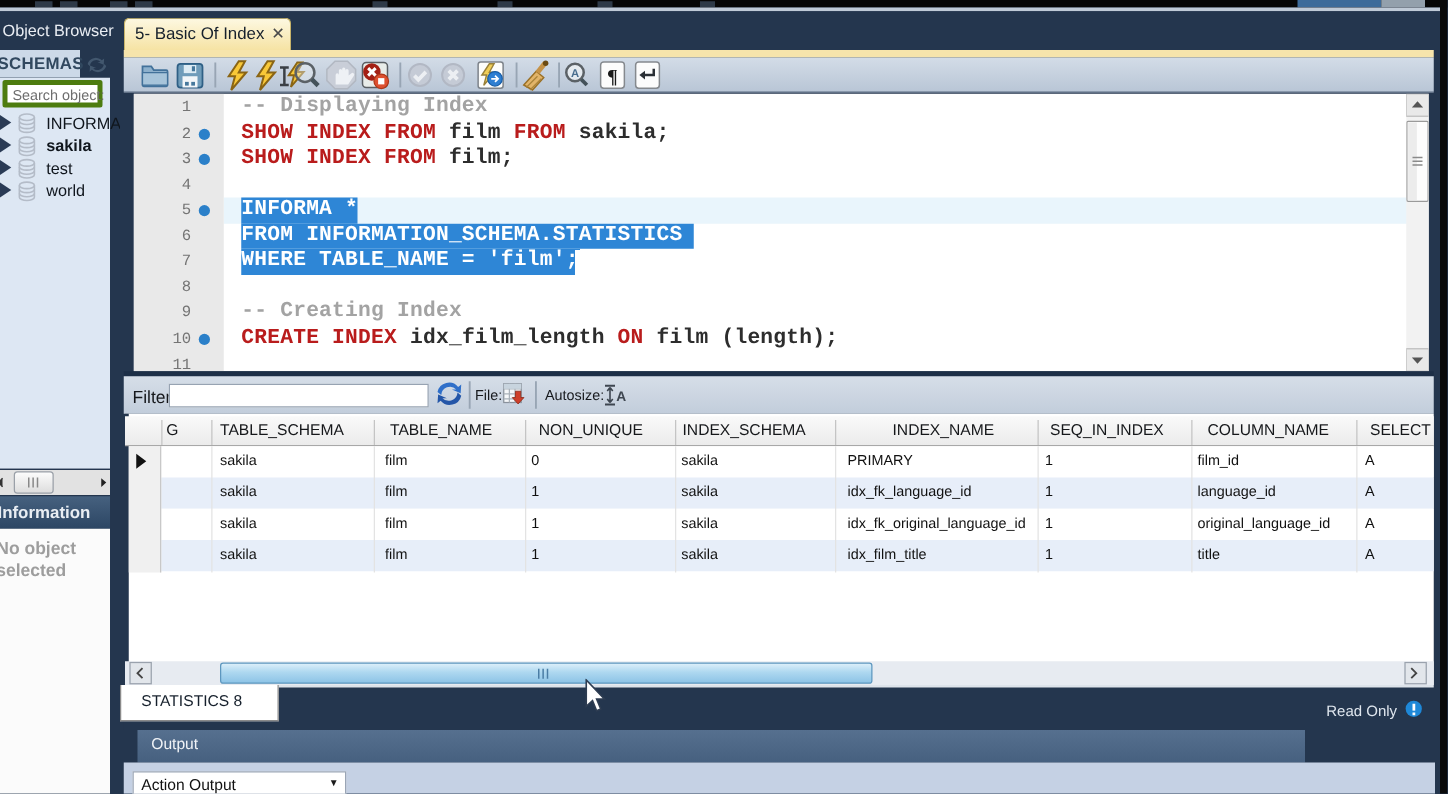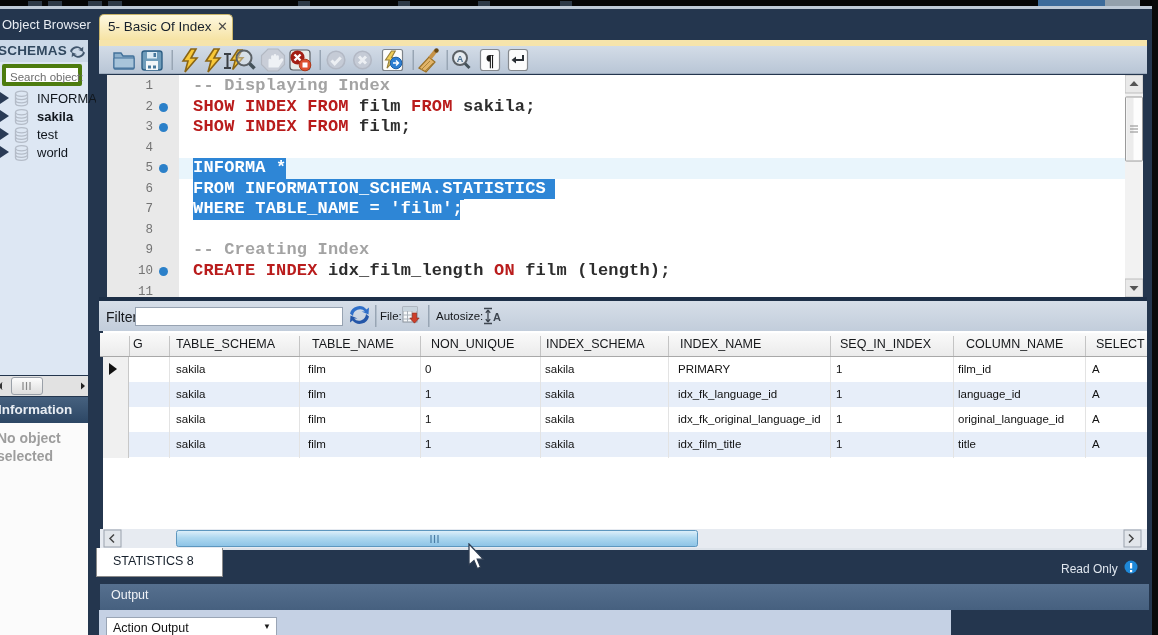--- a/index.html
+++ b/index.html
@@ -52,29 +52,29 @@
   #marker{left:3px;top:26px;width:26px;height:101px;background:#f0f0f0;border-right:1px solid #c8c8c8;box-sizing:border-box;}
   
   #ghs{left:100px;top:529px;width:1047px;height:20px;background:#e7ebf1;}
   
   #botnavy{left:99px;top:548px;width:1053px;height:36px;background:#24364e;}
   #stattab{left:96px;top:548px;width:127px;height:29px;background:#fff;border:1px solid #8a8a8a;z-index:7;
      border-top:none;box-sizing:border-box;}
   #stattab span{position:absolute;left:16px;top:6px;font-size:12.5px;color:#16202c;}
   #readonly{left:1061px;top:562px;font-size:12px;color:#dfe6ee;}
   
-  #outbar{left:100px;top:584px;width:1049px;height:26px;
+  #outbar{left:110px;top:584px;width:934px;height:26px;
      background:linear-gradient(#56708f,#46607f);}
   #outbar span{position:absolute;left:11px;top:4px;font-size:12.5px;color:#f0f3f7;}
-  #outbody{left:99px;top:610px;width:852px;height:25px;background:#c5d1e4;}
+  #outbody{left:99px;top:610px;width:1049px;height:25px;background:#c5d1e4;}
   #combo{position:absolute;left:7px;top:7px;width:171px;height:22px;background:#fff;border:1px solid #9aa5b5;box-sizing:border-box;}
   #combo .ct{position:absolute;left:6px;top:3px;font-size:12.5px;color:#111;}
   #combo .cb{position:absolute;right:5px;top:4px;font-size:8px;color:#1a1a1a;}
   
-  #schemashdr{left:0;top:40px;width:88px;height:22px;background:#ccd9e8;}
+  #schemashdr{left:0;top:40px;width:64px;height:22px;background:#ccd9e8;}
   #schemashdr b{position:absolute;left:-2px;top:3px;font-size:13.5px;color:#31485f;letter-spacing:0.2px;}
   #sidetree{left:0;top:62px;width:96px;height:313px;overflow:hidden;}
   #sidetreebg{position:absolute;left:0;top:0;width:88px;height:313px;background:#dde7f3;}
   #searchbox{position:absolute;left:2px;top:2px;width:80px;height:22px;background:#fff;
      border:4px solid #4d7c0f;border-radius:2px;box-sizing:border-box;}
   #searchbox span{position:absolute;left:4px;top:3px;font-size:11.5px;color:#6e6e6e;white-space:pre;}
   .titem{position:absolute;left:0;font-size:13px;color:#10161d;}
   .tarrow{position:absolute;left:0;width:0;height:0;border-left:9px solid #2a3b55;
      border-top:6px solid transparent;border-bottom:6px solid transparent;}
   #infohdr{left:0;top:397px;width:88px;height:26px;background:linear-gradient(#46617f,#2c4664);}
@@ -259,21 +259,21 @@
     <div class="hsep" style="left:440px"></div>
       <div class="hsep" style="left:568px"></div>
     <div class="hsep" style="left:730px"></div>
       <div class="hsep" style="left:853px"></div>
     <div class="hsep" style="left:985px"></div>
     <div class="htxt" style="left:33px">G</div>
     <div class="htxt" style="left:76px">TABLE_SCHEMA</div>
     <div class="htxt" style="left:212px">TABLE_NAME</div>
     <div class="htxt" style="left:331px">NON_UNIQUE</div>
     <div class="htxt" style="left:446px">INDEX_SCHEMA</div>
-    <div class="htxt" style="left:580px">INDEX_NAME</div>
+    <div class="htxt" style="left:614px">INDEX_NAME</div>
     <div class="htxt" style="left:740px">SEQ_IN_INDEX</div>
     <div class="htxt" style="left:866px">COLUMN_NAME</div>
     <div class="htxt" style="left:996px">SELECT</div>
   </div>
   <div class="row" style="top:26px;background:#fff">
     <div class="ctxt" style="left:47px">sakila</div>
       <div class="ctxt" style="left:179px">film</div>
     <div class="ctxt" style="left:296px">0</div>
       <div class="ctxt" style="left:416px">sakila</div>
     <div class="ctxt" style="left:549px">PRIMARY</div>

